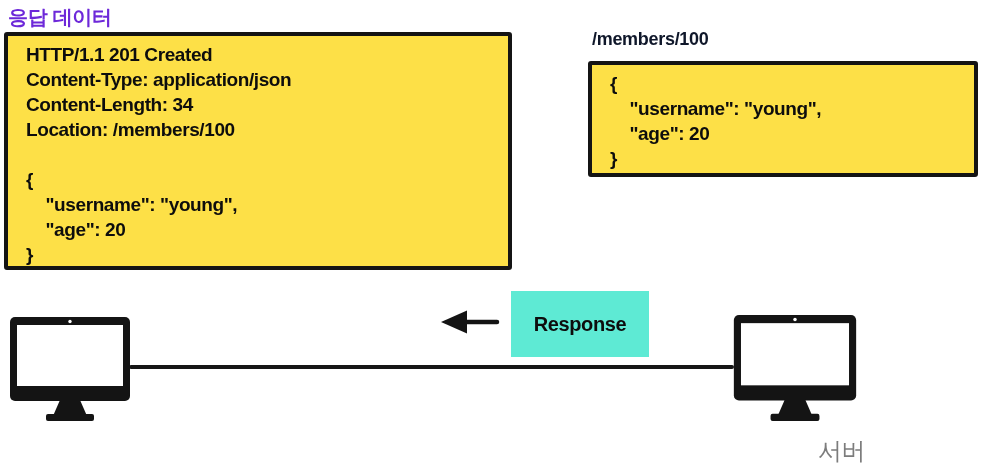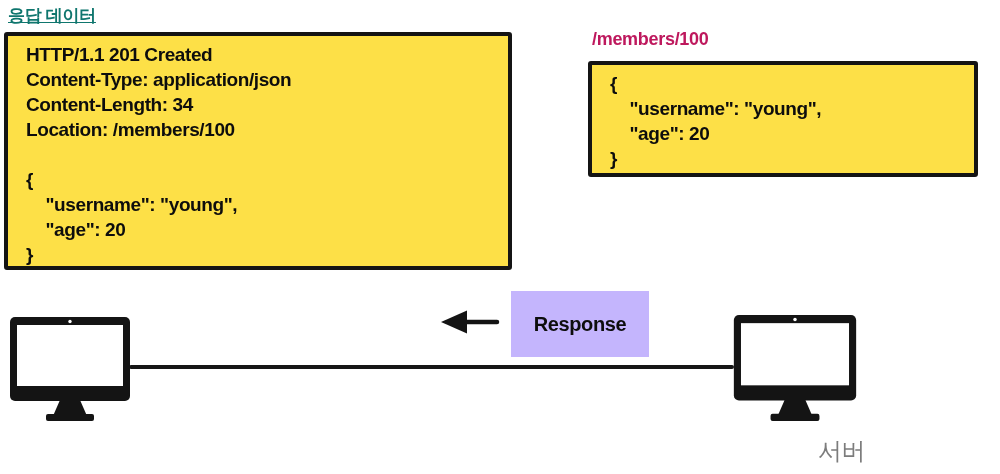--- a/index.html
+++ b/index.html
@@ -12,25 +12,24 @@
     position: relative;
     width: 1000px;
     height: 474px;
     background: #ffffff;
     overflow: hidden;
   }
   .diagram-title {
     position: absolute;
     left: 8px;
     top: 4px;
-    font-size: 17px;
+    font-size: 20px;
     font-weight: bold;
-    color: #0f766e;
+    color: #6d28d9;
     letter-spacing: -0.3px;
-    text-decoration: underline;
   }
   .sketch-box {
     position: absolute;
     box-sizing: border-box;
     border: 4px solid #141414;
     border-radius: 3px;
     background: #fde047;
     padding-left: 11px;
   }
   #response-box {
@@ -53,30 +52,30 @@
     color: #0d0d0d;
     padding: 6px 8px 0 7px;
     letter-spacing: -0.4px;
   }
   .resource-label {
     position: absolute;
     left: 592px;
     top: 29px;
     font-size: 18px;
     font-weight: bold;
-    color: #be185d;
+    color: #0f172a;
     letter-spacing: -0.3px;
   }
   .msg-box {
     position: absolute;
     left: 511px;
     top: 291px;
     width: 138px;
     height: 66px;
-    background: #c4b5fd;
+    background: #5eead4;
     display: flex;
     align-items: center;
     justify-content: center;
   }
   .msg-label {
     font-size: 20px;
     font-weight: bold;
     color: #0d0d0d;
     letter-spacing: -0.4px;
   }

